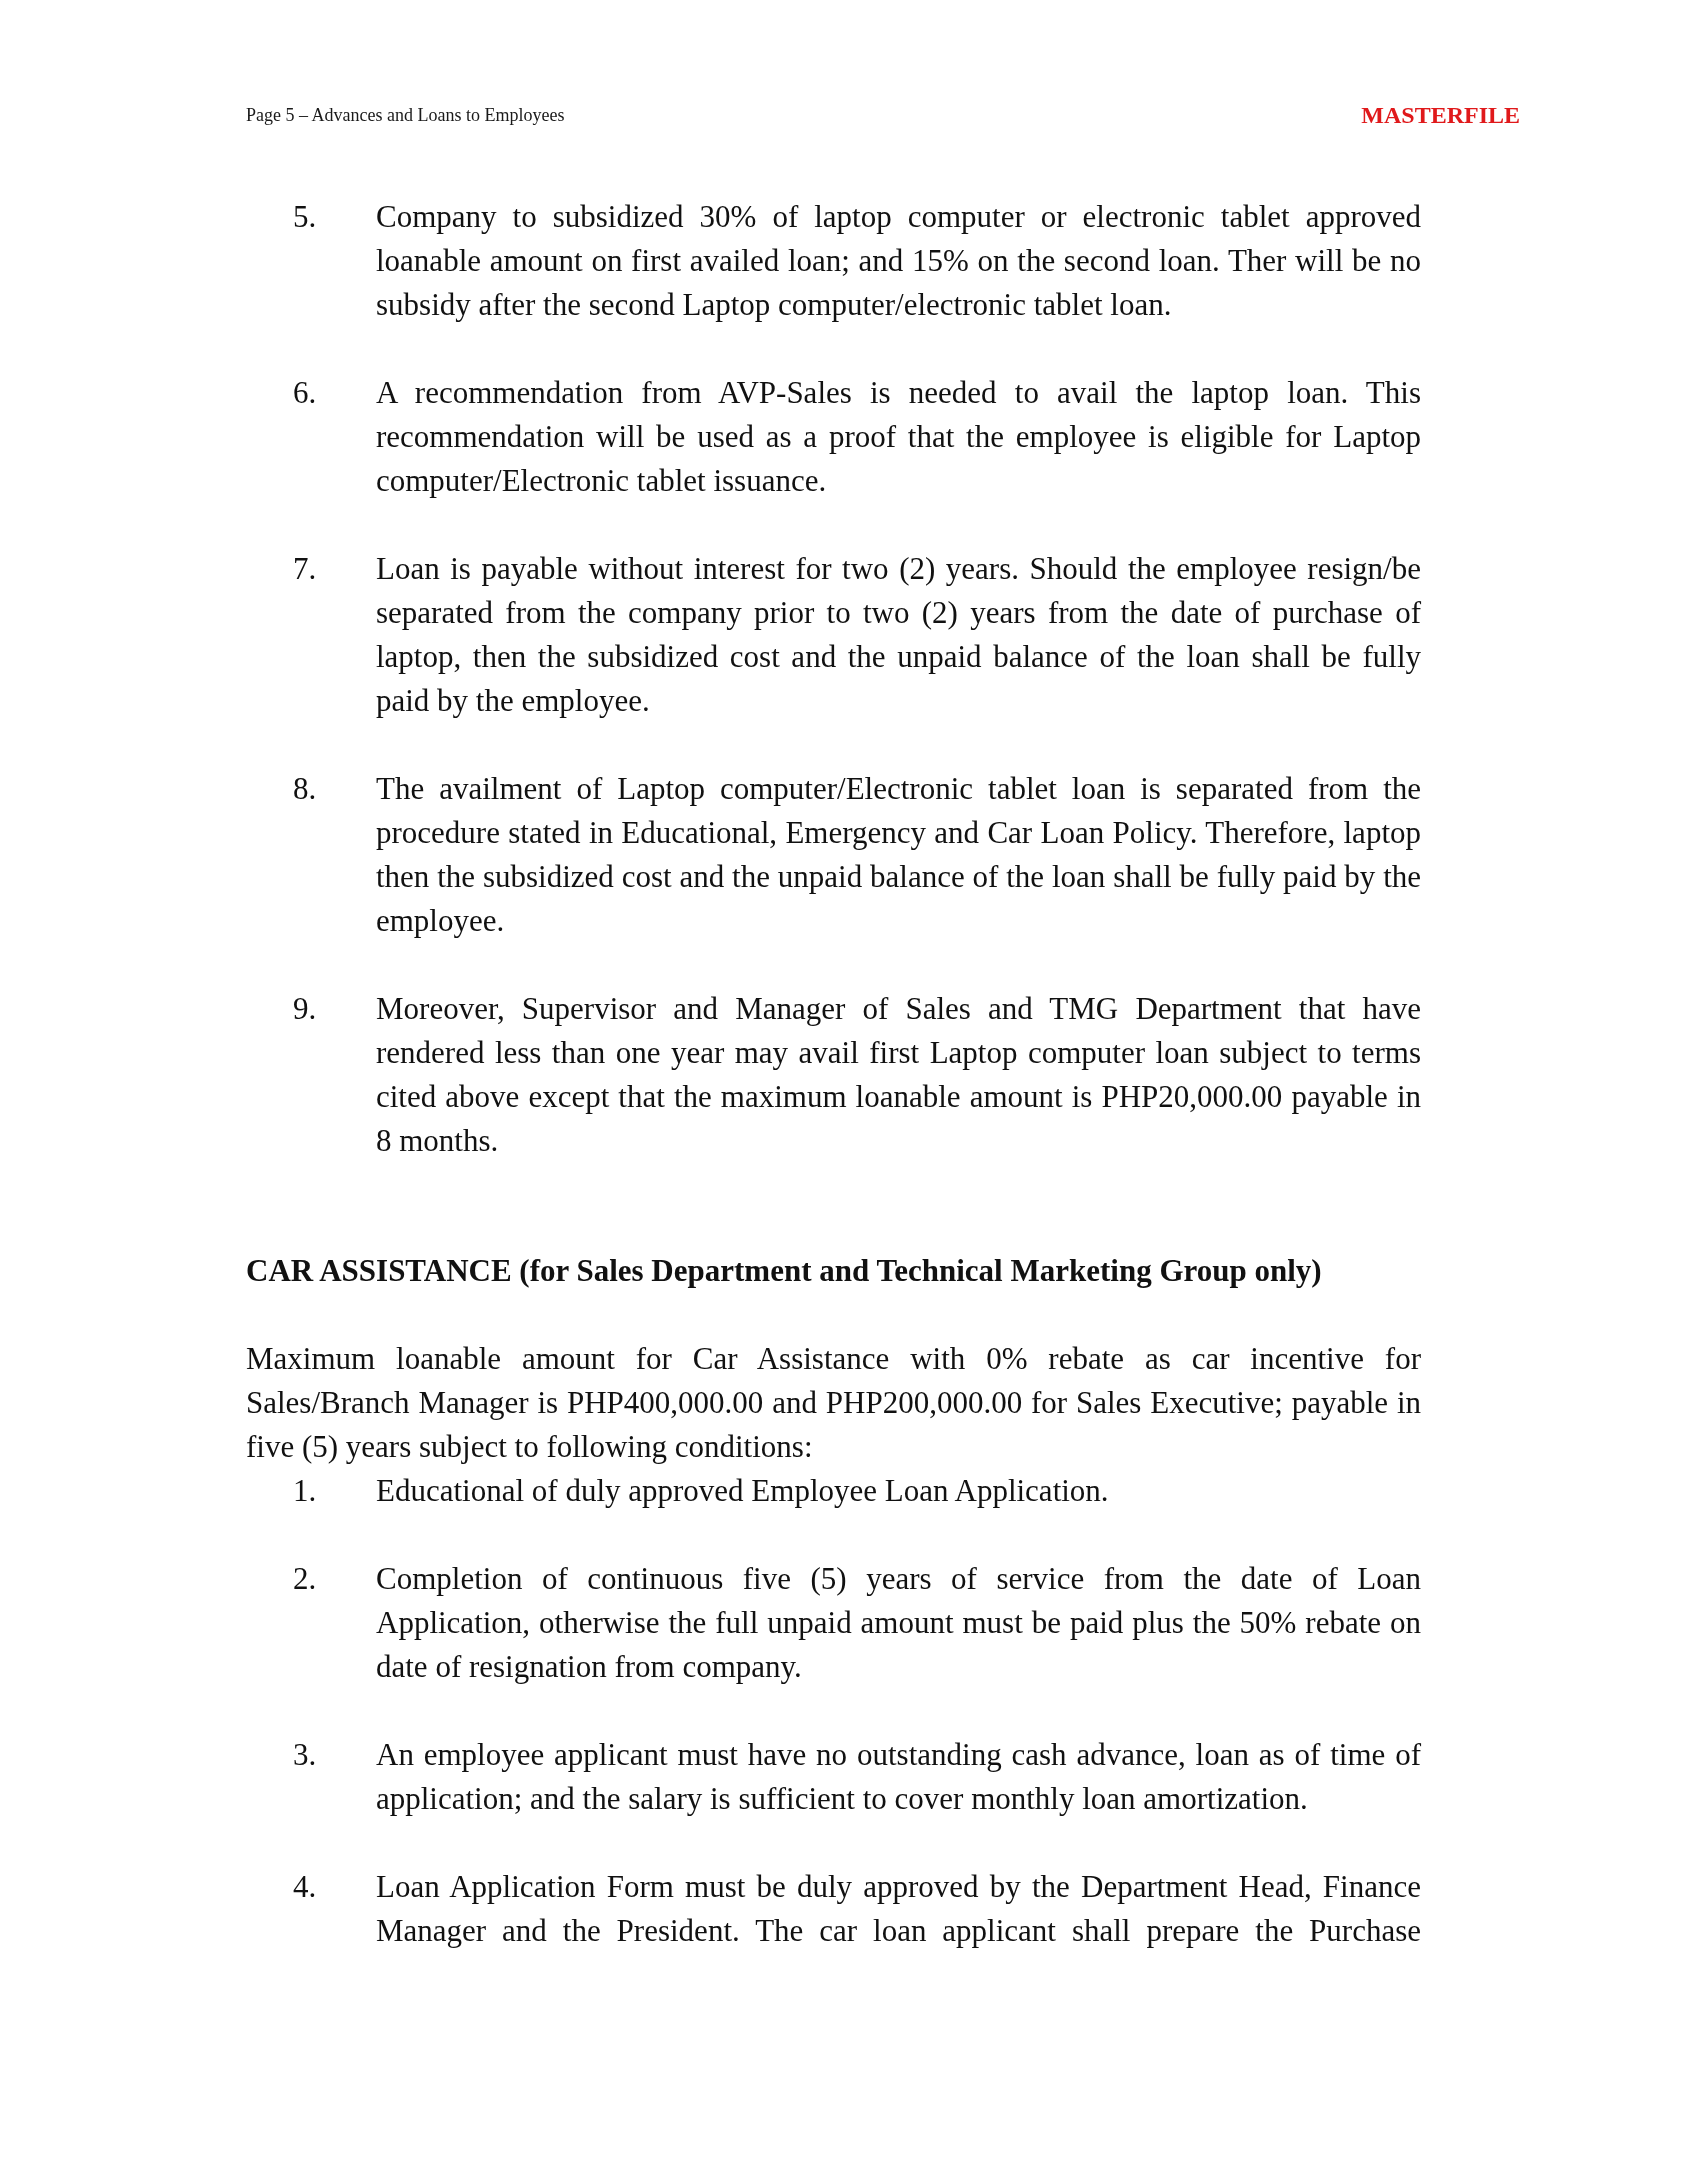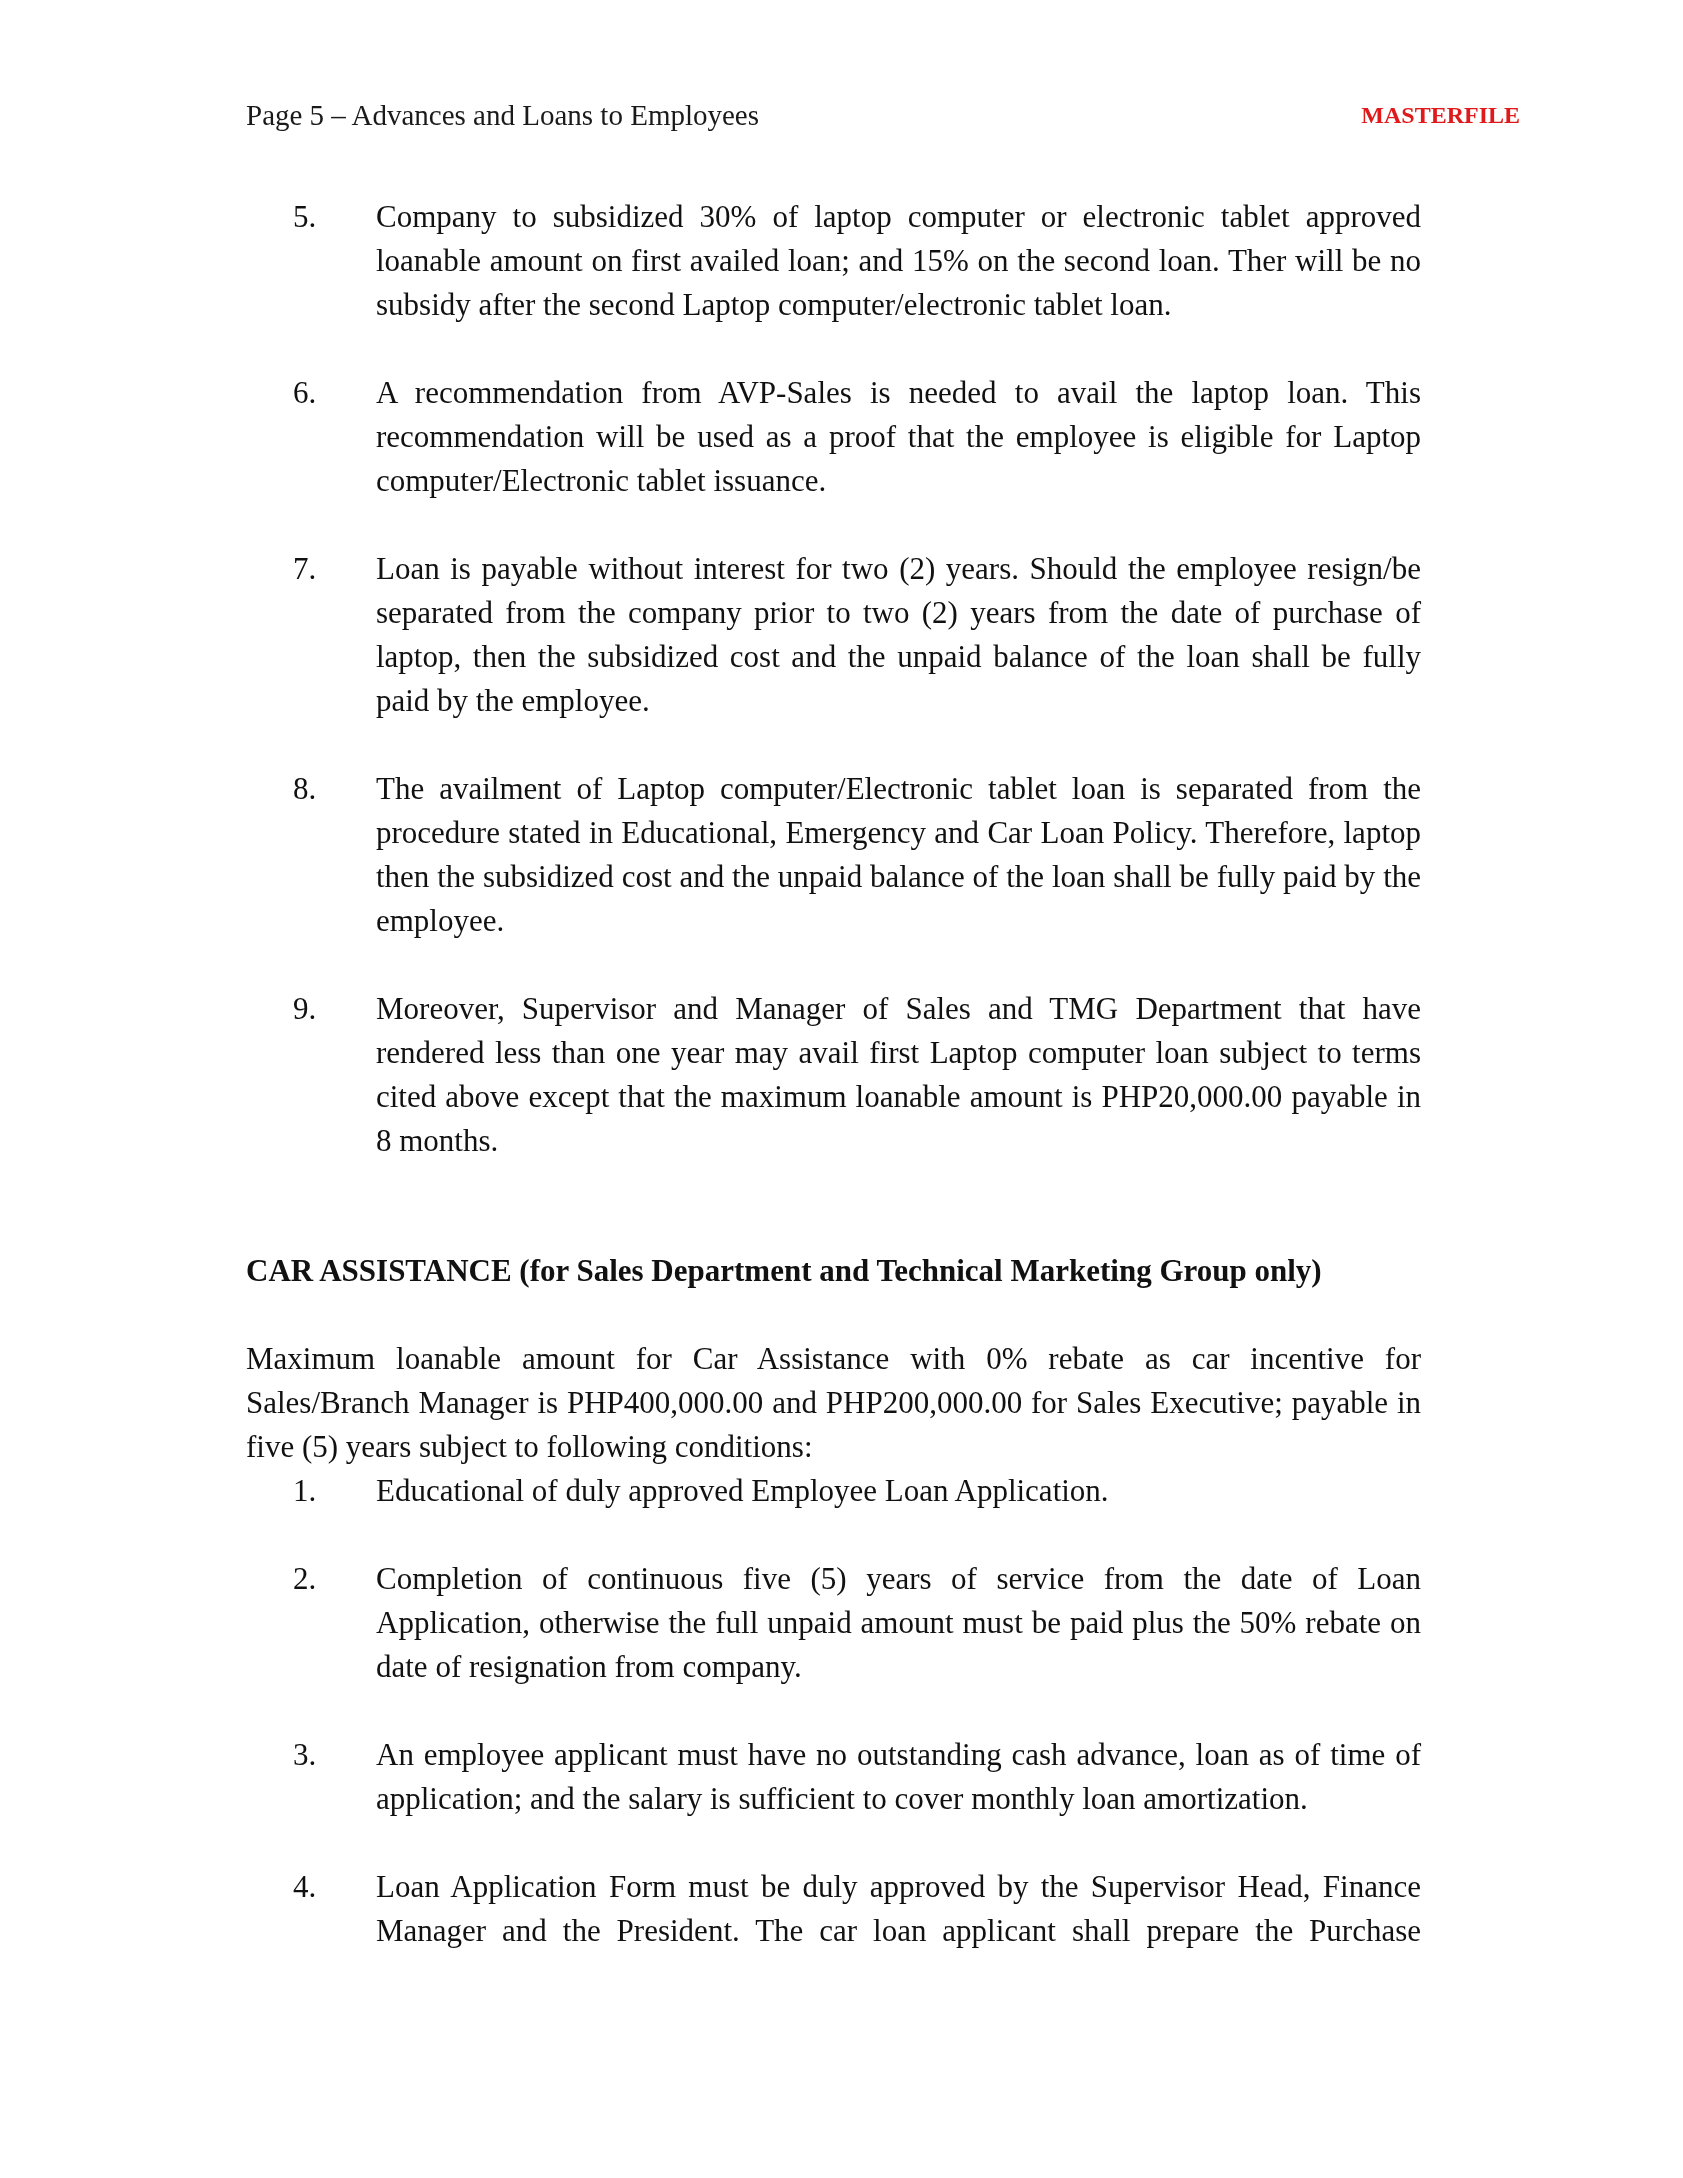--- a/index.html
+++ b/index.html
@@ -19,21 +19,21 @@
       position: absolute;
       top: 97px;
       left: 246px;
       width: 1274px;
       height: 40px;
     }
     .header-left {
       position: absolute;
       left: 0;
       top: 0;
-      font-size: 29px;
+      font-size: 18px;
       line-height: 36px;
       color: #1a1a1a;
     }
     .header-right {
       position: absolute;
       right: 0;
       top: 0;
       font-size: 24px;
       line-height: 36px;
       font-weight: bold;
@@ -136,18 +136,18 @@
     <li>
       <span class="num">2.</span>
       <span class="txt">Completion of continuous five (5) years of service from the date of Loan Application, otherwise the full unpaid amount must be paid plus the 50% rebate on date of resignation from company.</span>
     </li>
     <li>
       <span class="num">3.</span>
       <span class="txt">An employee applicant must have no outstanding cash advance, loan as of time of application; and the salary is sufficient to cover monthly loan amortization.</span>
     </li>
     <li class="last-partial" style="margin-bottom:0;">
       <span class="num">4.</span>
-      <span class="txt">Loan Application Form must be duly approved by the Supervisor Head, Finance Manager and the President. The car loan applicant shall prepare the Purchase</span>
+      <span class="txt">Loan Application Form must be duly approved by the Department Head, Finance Manager and the President. The car loan applicant shall prepare the Purchase</span>
     </li>
   </ol>
 
 </main>
 
 
 </body></html>

